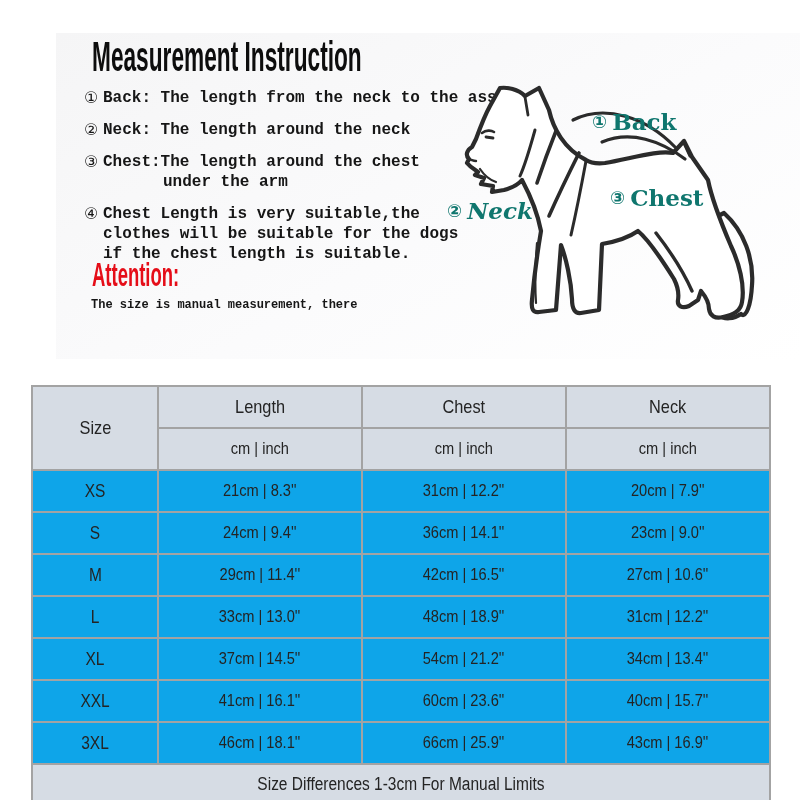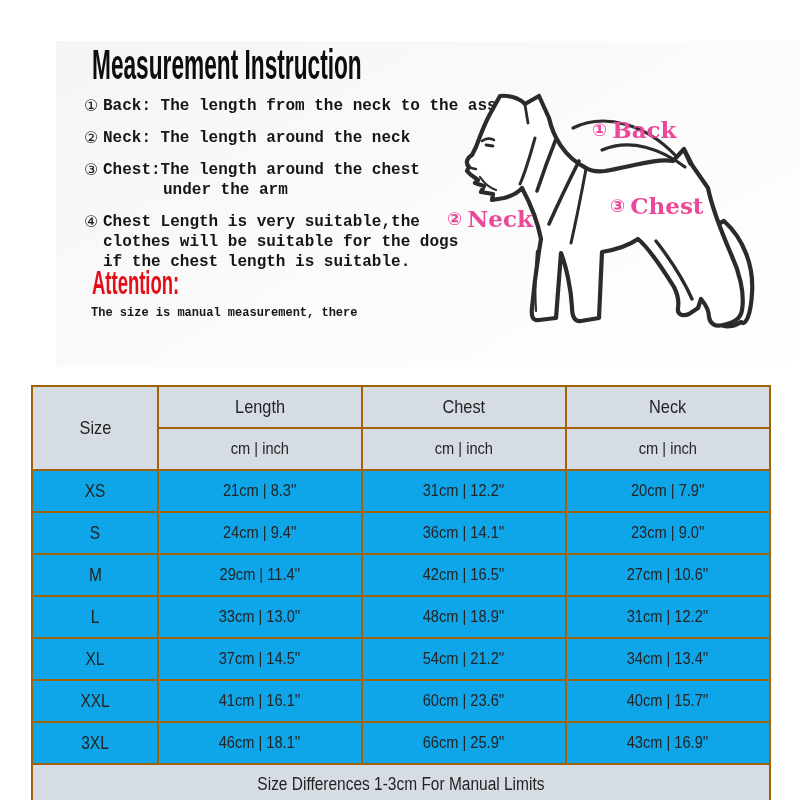--- a/index.html
+++ b/index.html
@@ -3,21 +3,21 @@
 <meta charset="utf-8">
 <style>
   html,body { margin:0; padding:0; }
   body {
     width:800px; height:800px; background:#ffffff; position:relative;
     overflow:hidden; font-family:"Liberation Sans", sans-serif;
   }
   .page { position:absolute; inset:0; }
 
   
-  .top { position:absolute; left:0; top:0; width:668px; height:385px;margin-top:8px; }
+  .top { position:absolute; left:0; top:0; width:668px; height:385px; }
   .panel-bg {
     position:absolute; left:56px; top:33px; width:744px; height:326px;
     background:linear-gradient(150deg,#f5f5f6 0%,#fbfbfc 55%,#ffffff 100%);
   }
   .title {
     position:absolute; left:92px; top:33px; margin:0; white-space:nowrap;
     font-family:"Liberation Sans",sans-serif; font-weight:700; font-size:42px;
     color:#0d0d0d; transform:scaleX(0.54); transform-origin:left top;
   }
   .inst {
@@ -37,35 +37,35 @@
     transform:scaleX(0.56); transform-origin:left top;
   }
   .attn-lines {
     position:absolute; left:91px; top:295px; white-space:nowrap;
     font-family:"Liberation Mono",monospace; font-weight:700;
     font-size:12px; line-height:20px; color:#161616;
   }
 
   
   .dog-svg { position:absolute; left:438px; top:73px; width:362px; height:290px; }
-  .dlabel { position:absolute; white-space:nowrap; color:#ec4899;text-align:center; }
+  .dlabel { position:absolute; white-space:nowrap; color:#0f766e;text-align:center; }
   .dlabel .dnum  { font-family:"DejaVu Sans",sans-serif; font-weight:700; font-size:18px; vertical-align:2px; }
   .dlabel .dtxt  { font-family:"DejaVu Serif",serif; font-weight:700; font-size:23px; margin-left:5px; }
   #label-back  { left:592px; top:108px; }
-  #label-neck  { left:447px; top:197px; }
+  #label-neck  { left:447px; top:197px;font-style:italic; }
   #label-chest { left:610px; top:184px; }
 
   
   .size-table {
     position:absolute; left:31px; top:385px; width:738px;
     border-collapse:collapse; table-layout:fixed; background:#fff;
     color:#242424;
   }
   .size-table th, .size-table td {
-    border:2px solid #a16207; text-align:center; vertical-align:middle;
+    border:2px solid #a3a3a3; text-align:center; vertical-align:middle;
     padding:0; font-weight:400;
   }
   .size-table thead th { background:#d6dce4; height:40px; }
   .size-table tbody td { height:40px; background:#0ea5e9; }
   .size-table .tfoot td { height:39px; background:#d6dce4; }
   .cnd { display:inline-block; transform:scaleX(0.86); white-space:nowrap; }
   .th-main { font-size:19px; }
   .th-unit { font-size:17px; }
   .size-cell { font-size:18px; }
   .cell { font-size:17px; }

